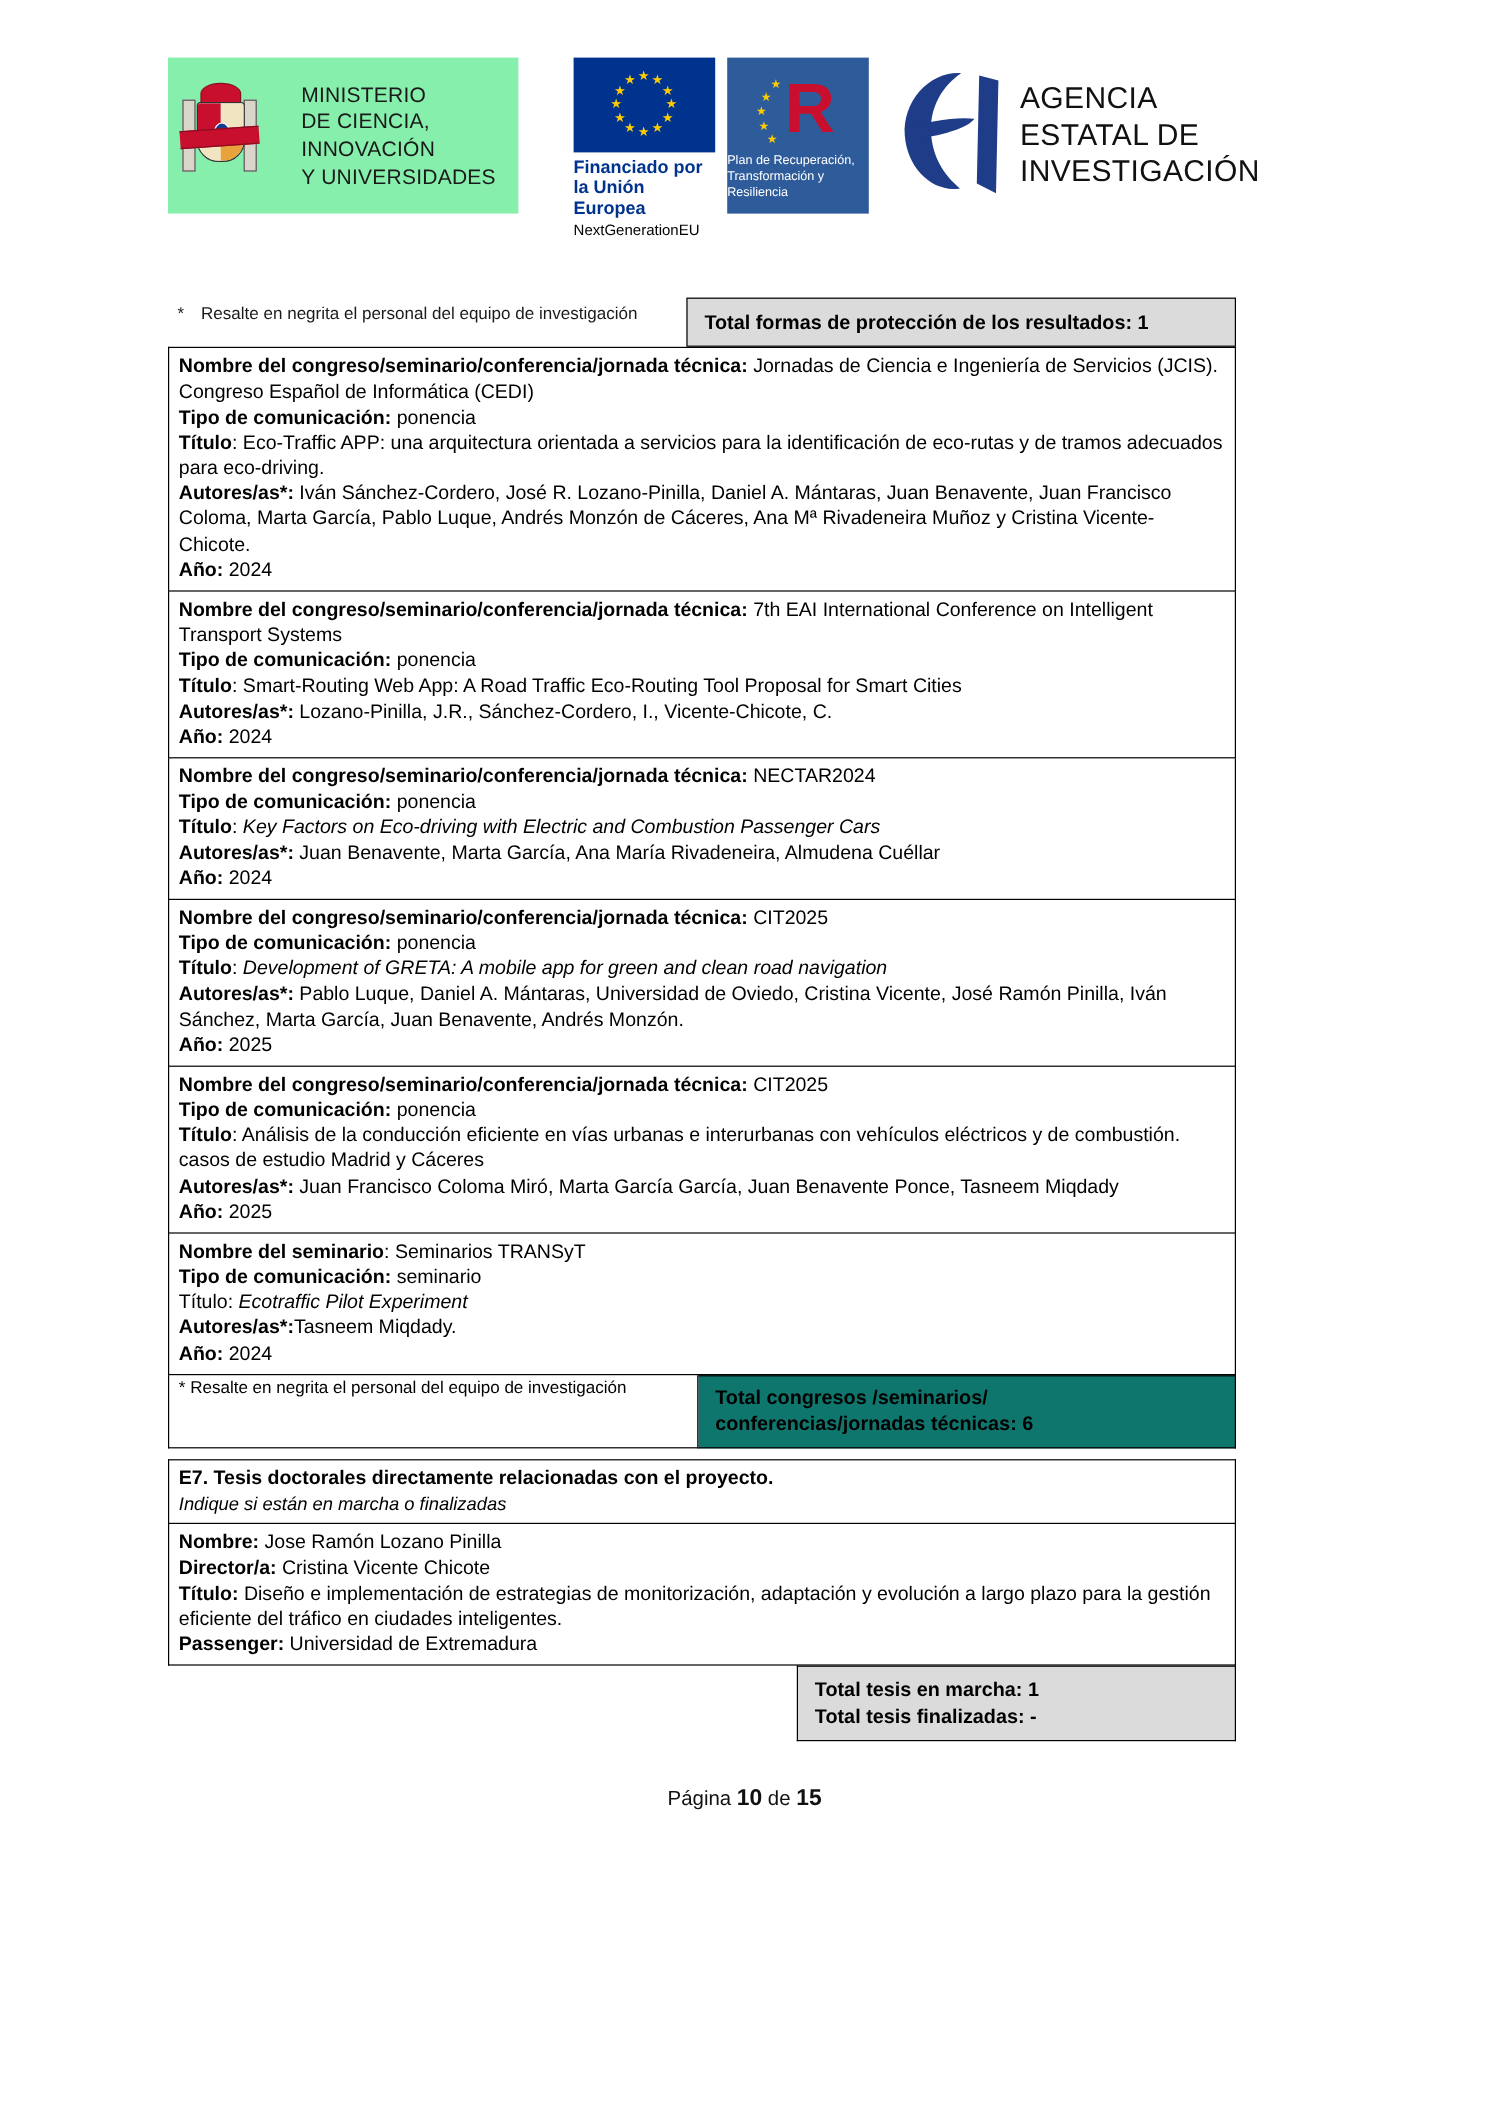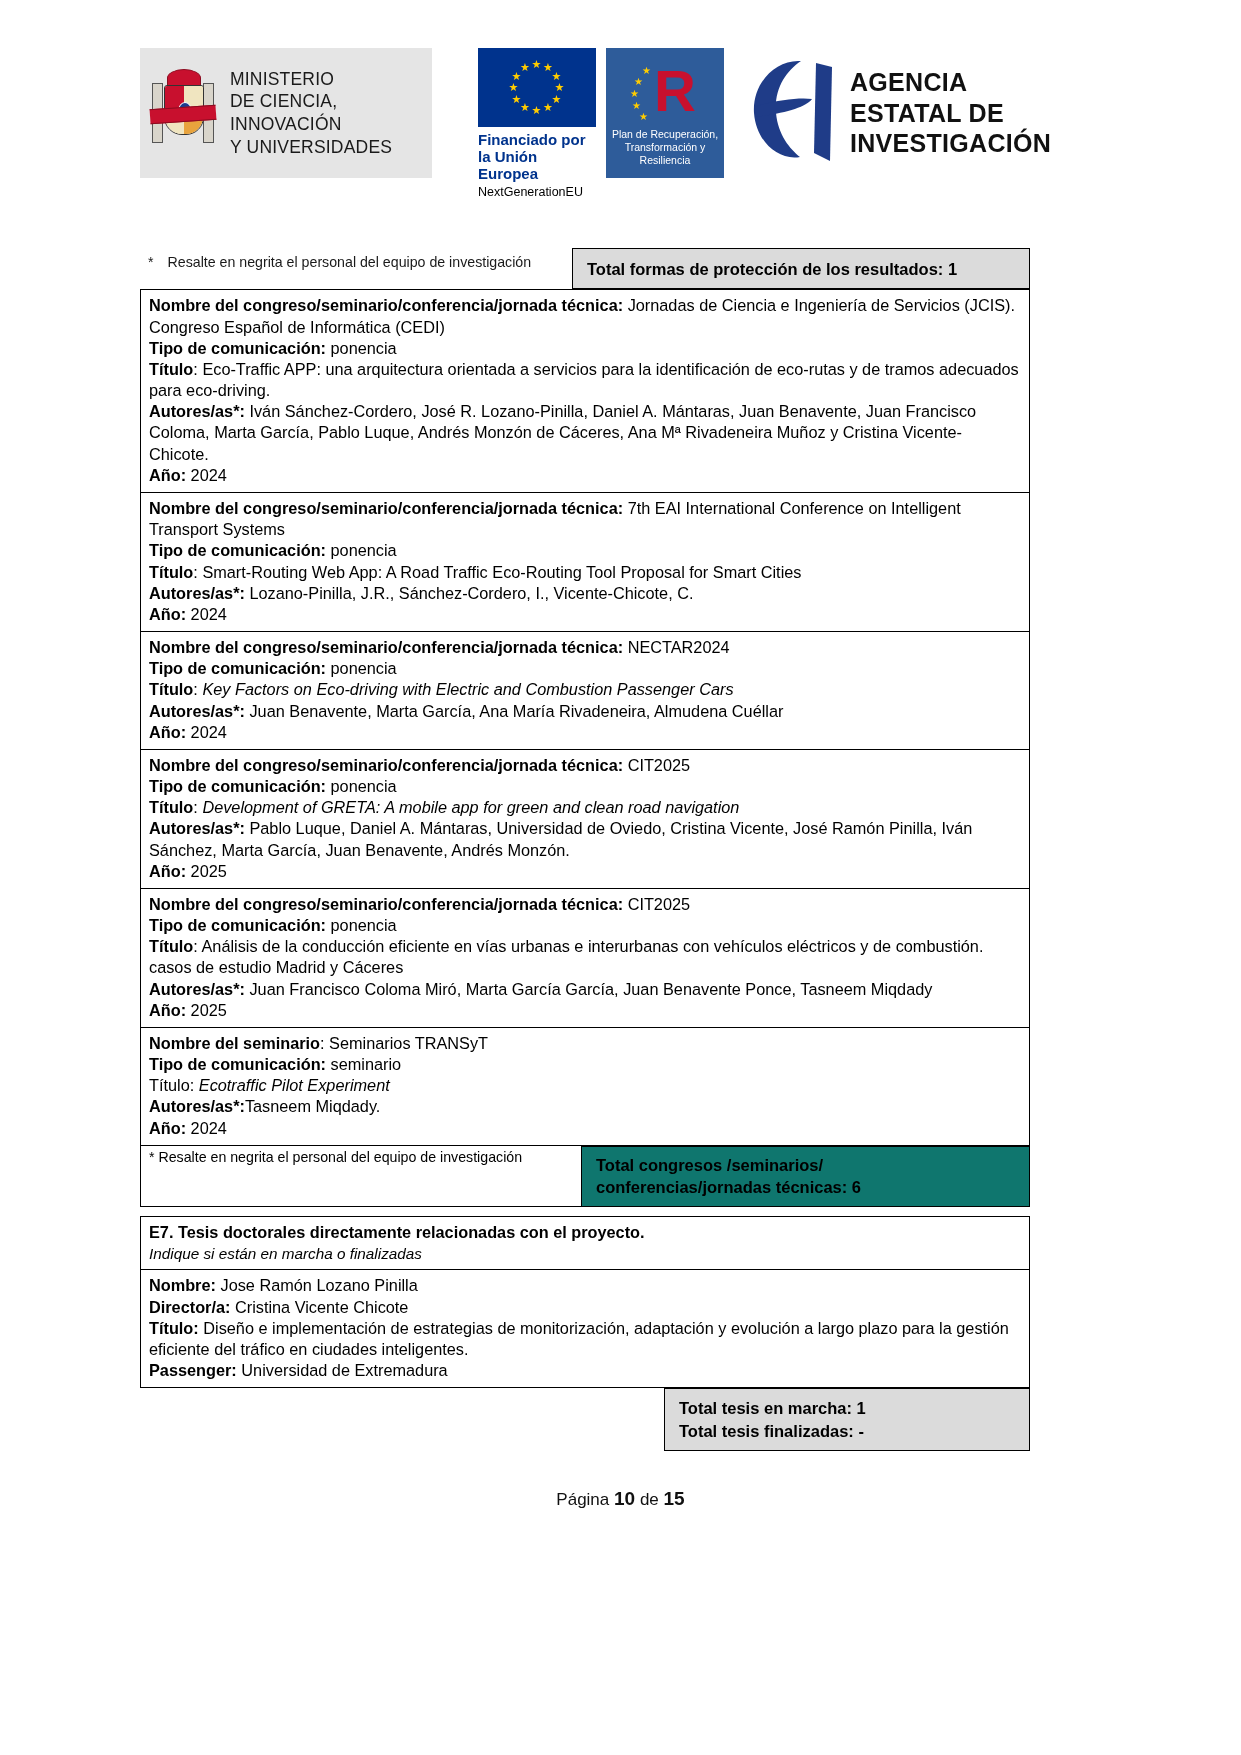--- a/index.html
+++ b/index.html
@@ -30,25 +30,26 @@
     top: 48px;
     display: flex;
     align-items: flex-start;
     gap: 0px;
   }
 
   
   .logo-ministerio {
     width: 292px;
     height: 130px;
-    background: #e5e5e5;
+    background: #86efac;
     display: flex;
     align-items: center;
     padding-left: 10px;
     box-sizing: border-box;
+    gap: 21px;
   }
   .coat {
     width: 66px;
     height: 92px;
     position: relative;
     flex: 0 0 auto;
   }
   .coat .crown {
     position: absolute;
     left: 17px; top: 2px;
@@ -168,21 +169,20 @@
   .prtr-stars span {
     position: absolute;
     color: #FFCC00;
     font-size: 10px;
     line-height: 10px;
   }
   .prtr-caption {
     position: absolute;
     left: 0; right: 0;
     top: 80px;
-    text-align: center;
     font-size: 10.5px;
     line-height: 1.25;
     color: #ffffff;
   }
 
   
   .logo-aei {
     margin-left: 22px;
     display: flex;
     align-items: center;
@@ -190,21 +190,21 @@
   }
   .aei-e {
     width: 92px;
     height: 112px;
     position: relative;
   }
   .aei-e svg { display: block; }
   .aei-text {
     margin-left: 12px;
     font-size: 25px;
-    font-weight: bold;
+    font-weight: normal;
     line-height: 1.22;
     letter-spacing: 0.3px;
     color: #111;
     font-family: "Liberation Sans", sans-serif;
   }
 
   
   .content {
     position: absolute;
     left: 140px;

